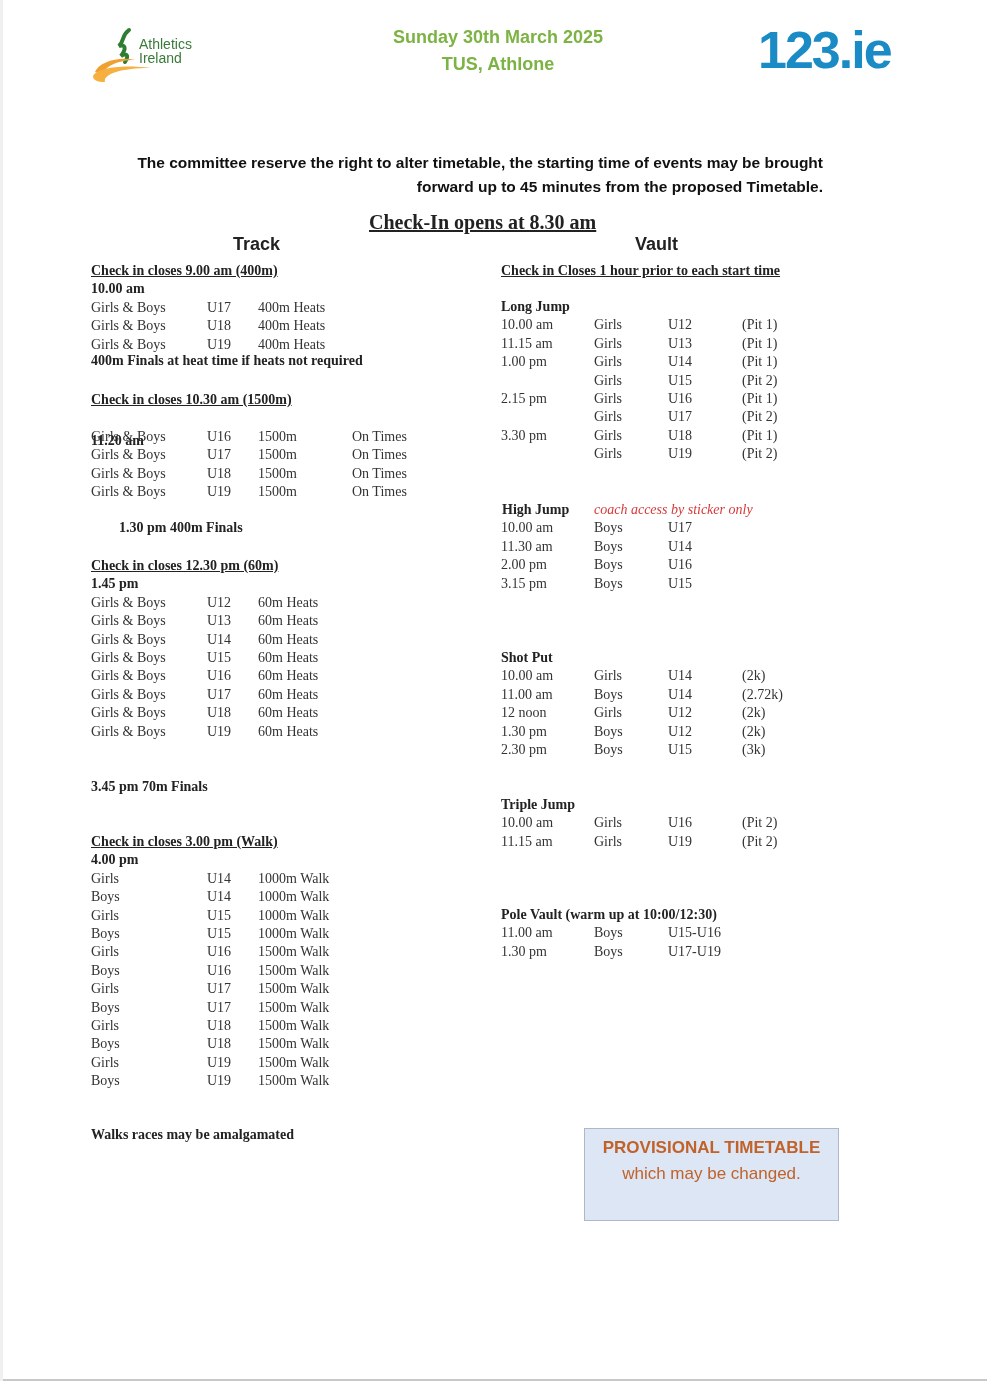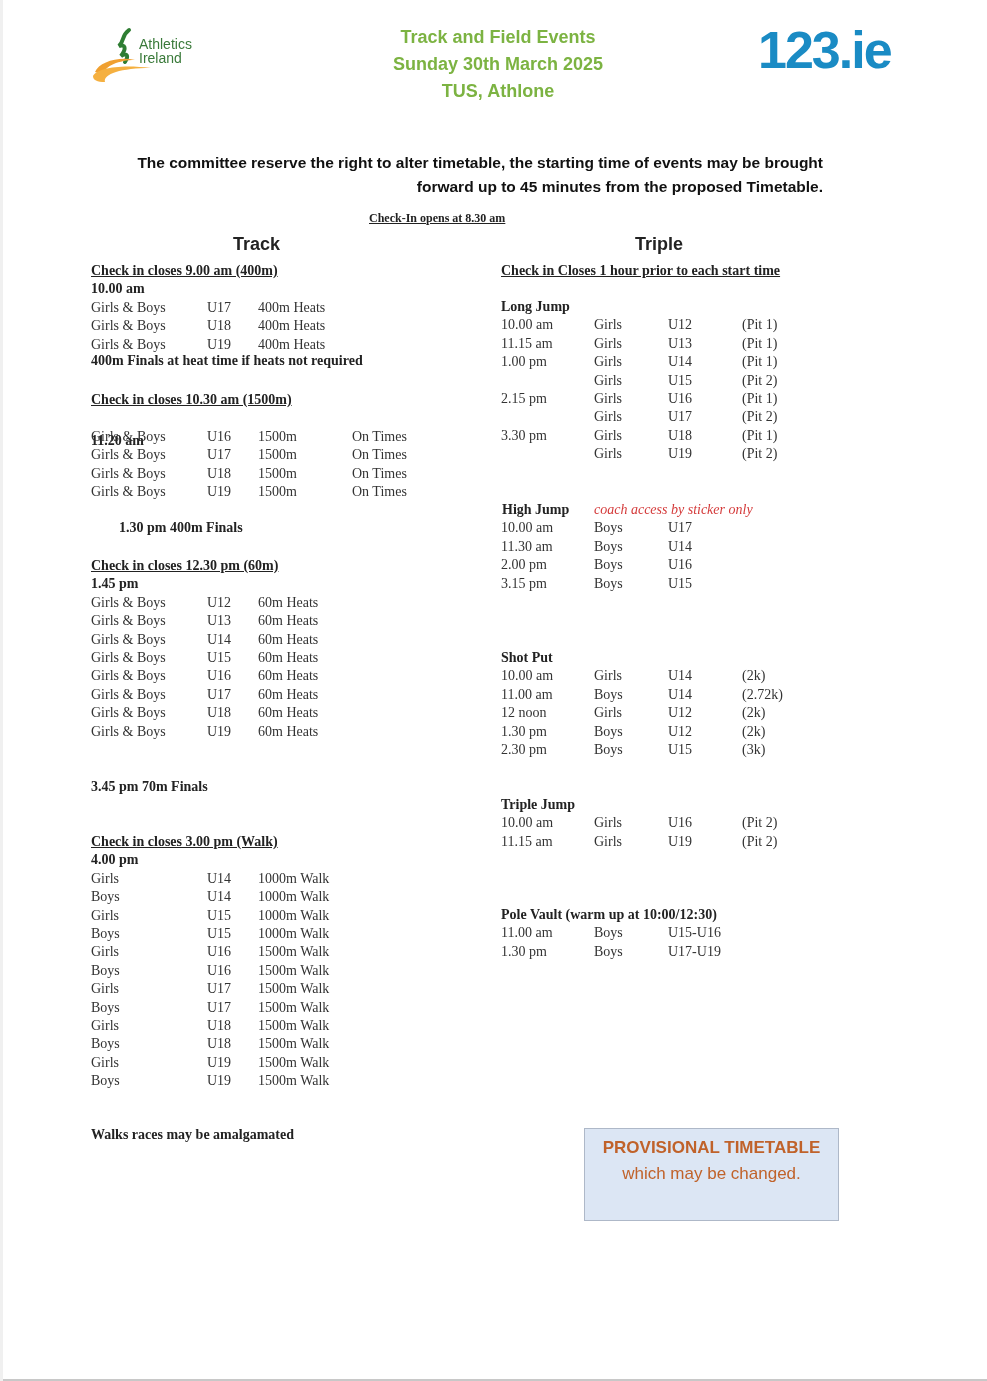--- a/index.html
+++ b/index.html
@@ -11,21 +11,21 @@
     position:absolute; left:3px; top:0; width:984px; height:1379px; background:#fff;
     border-bottom:3px solid #c8c8c8;
   }
   .abs { position:absolute; white-space:nowrap; }
   
   .logo-ai { position:absolute; left:88px; top:26px; width:125px; height:60px; }
   .logo-ai .txt { position:absolute; left:48px; top:11px; font-family:"Liberation Sans", sans-serif; font-size:14px; line-height:14px; color:#3a7a3a; }
   .logo-123 { position:absolute; left:755px; top:20px; font-family:"Liberation Sans", sans-serif; font-weight:bold; font-size:52px; color:#1a8bc4; letter-spacing:-2px; }
   .title-block { position:absolute; left:290px; top:24px; width:410px; text-align:center; font-family:"Liberation Sans", sans-serif; font-weight:bold; font-size:18px; line-height:27px; color:#7cb342; }
   .notice { position:absolute; left:80px; top:151px; width:740px; text-align:right; font-family:"Liberation Sans", sans-serif; font-weight:bold; font-size:15.5px; line-height:24px; color:#111; }
-  .checkin-open { position:absolute; left:366px; top:211px; font-weight:bold; font-size:12px; text-decoration:underline;text-align:center; }
+  .checkin-open { position:absolute; left:366px; top:211px; font-weight:bold; font-size:20px; text-decoration:underline;text-align:center; }
   .col-head { position:absolute; font-family:"Liberation Sans", sans-serif; font-weight:bold; font-size:18px; }
   .u-head { font-weight:bold; font-size:14px; text-decoration:underline; }
   .b { font-weight:bold; font-size:14px; }
   .row { position:absolute; font-size:14px; line-height:18px; color:#333; }
   .row span { position:absolute; white-space:nowrap; }
   .red-note { color:#d43a3a; font-style:italic; font-size:14px; }
   .provisional {
     position:absolute; left:581px; top:1128px; width:255px; height:93px; background:#dce6f4;
     border:1px solid #aeb8c8; text-align:center; font-family:"Liberation Sans", sans-serif;
     font-size:17px; line-height:26px; color:#c0622a; padding-top:6px; box-sizing:border-box;
@@ -43,36 +43,35 @@
       <path d="M4 46 C8 36 28 30 44 34 C28 34 14 40 12 48 Z" fill="#f0a030"></path>
       <path d="M2 50 C6 42 30 38 60 42 C30 42 12 48 14 56 C6 56 2 54 2 50 Z" fill="#f5b040"></path>
     </svg>
     <div class="txt">
       <div>Athletics</div>
       <div>Ireland</div>
     </div>
   </div>
 
   <div class="title-block">
-    <div>Track and Field Events</div>
     <div>Sunday 30th March 2025</div>
     <div>TUS, Athlone</div>
   </div>
 
   <div class="logo-123">123.ie</div>
 
   <div class="notice">
     <div>The committee reserve the right to alter timetable, the starting time of events may be brought</div>
     <div>forward up to 45 minutes from the proposed Timetable.</div>
   </div>
 
   <div class="checkin-open">Check-In opens at 8.30 am</div>
 
   <div class="col-head" style="left:230px;top:234px">Track</div>
-  <div class="col-head" style="left:632px;top:234px">Triple</div>
+  <div class="col-head" style="left:632px;top:234px">Vault</div>
 
   <div id="track"></div>
 
   <div id="field"></div>
 
   <div class="provisional">
     <div class="strong">PROVISIONAL TIMETABLE</div>
     <div>which may be changed.</div>
   </div>
 <div class="abs u-head" style="left: 88px; top: 263px;">Check in closes 9.00 am (400m)</div>

